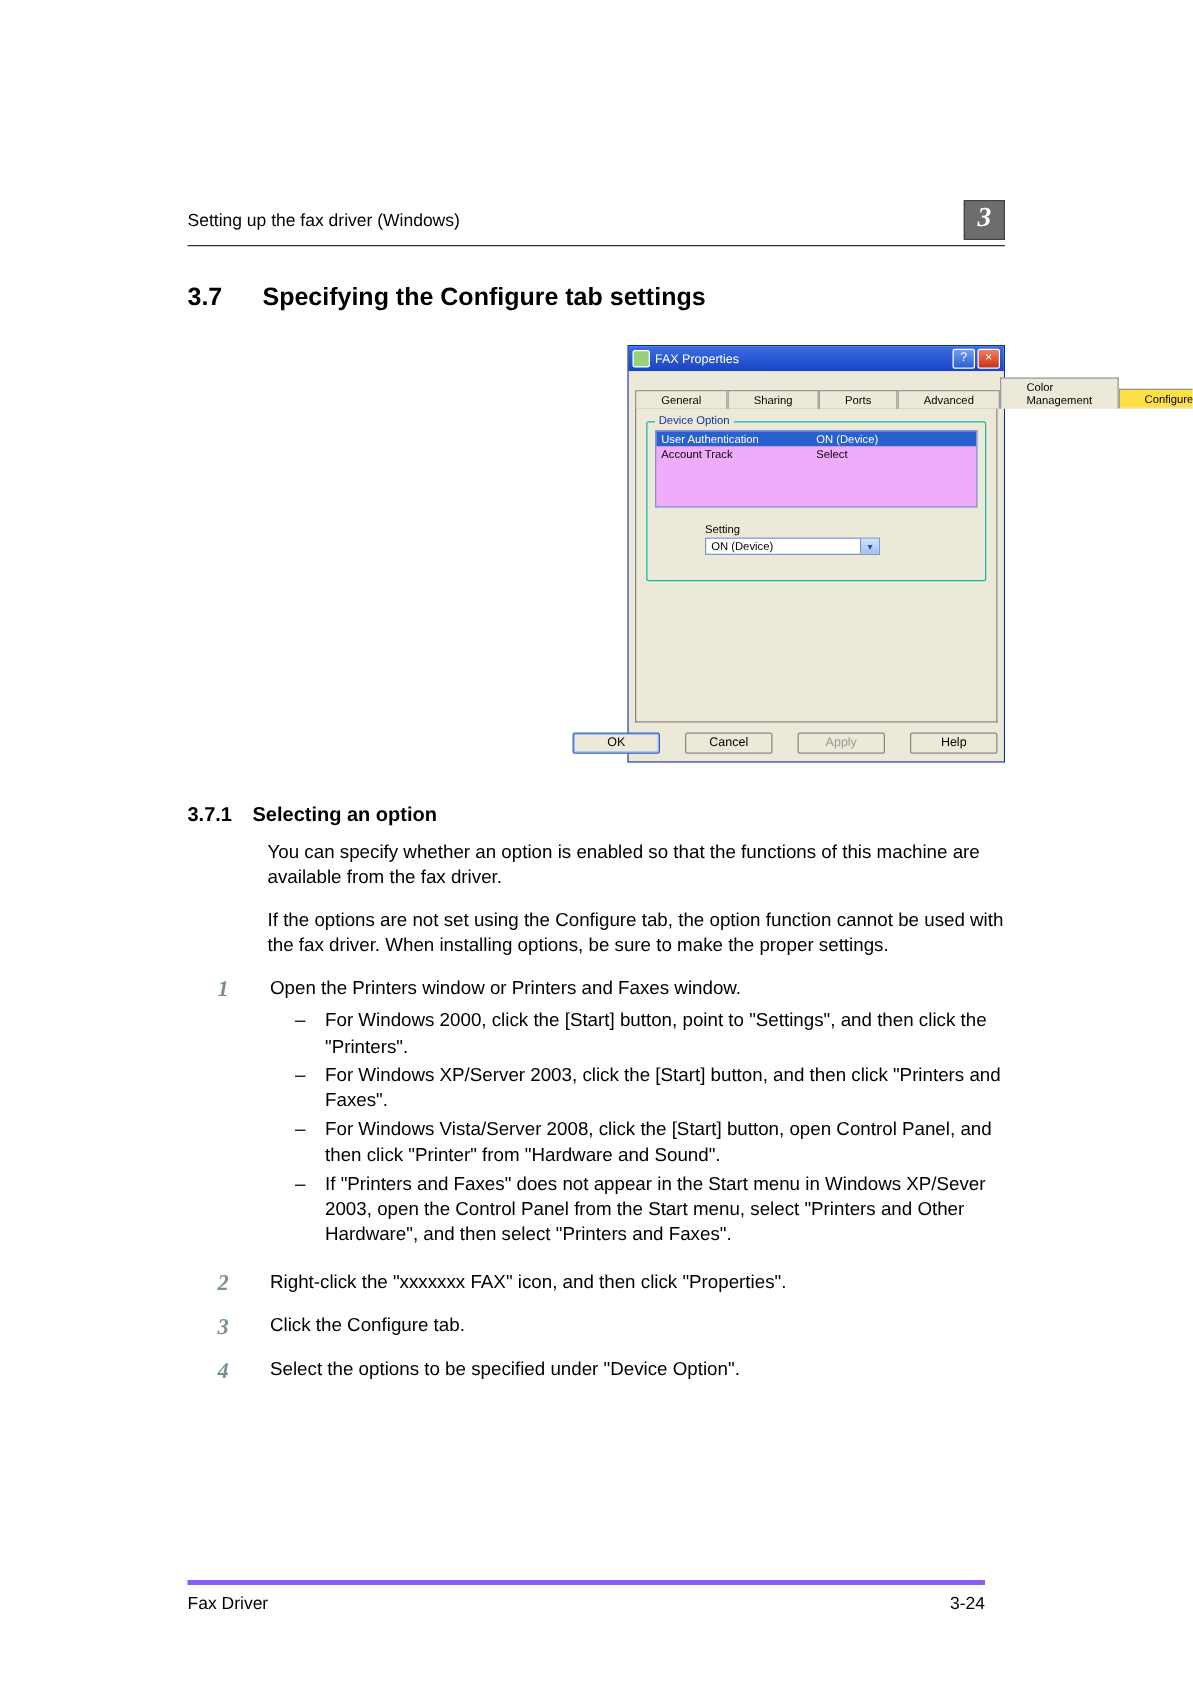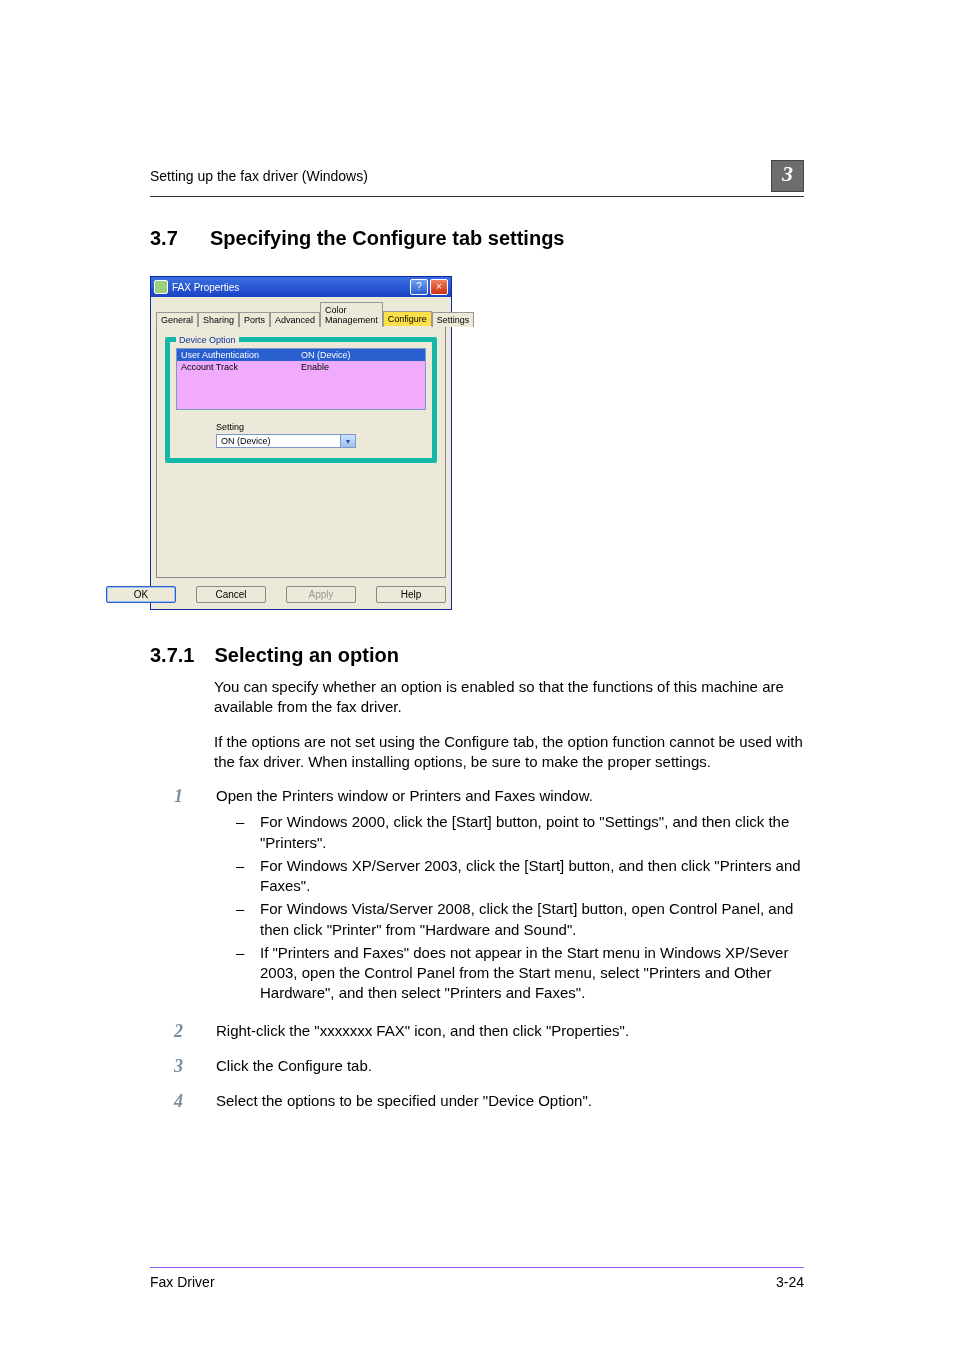--- a/index.html
+++ b/index.html
@@ -4,60 +4,60 @@
 <style>
   html,body{margin:0;padding:0;background:#fff;font-family:Arial,Helvetica,sans-serif;color:#000}
   .page{width:954px;height:1350px;margin:0 auto;position:relative;font-size:15px}
   .content{padding:160px 150px 0 150px}
   .running-head{display:flex;align-items:center;justify-content:space-between;border-bottom:1px solid #333;padding-bottom:4px;margin-bottom:30px}
   .running-title{font-size:14px}
   .ch-box{background:#6d6d6d;color:#fff;font-weight:bold;font-style:italic;font-size:22px;padding:2px 10px 6px 10px;border:1px solid #444;line-height:1;font-family:Georgia,serif}
   .h1row{display:flex;gap:26px;font-weight:bold;font-size:20px;margin-bottom:26px}
   .h1num{min-width:34px}
   
-  .dlg-wrap{display:flex;justify-content:flex-start;margin-bottom:34px}
+  .dlg-wrap{display:flex;justify-content:flex-end;margin-bottom:34px}
   .dlg{width:300px;border:1px solid #0a2aa0;font-size:10px;font-family:Tahoma,Arial,sans-serif;background:#ece9d8}
   .titlebar{background:linear-gradient(#3a6fe0,#1a42c4);color:#fff;display:flex;align-items:center;justify-content:space-between;padding:2px 3px}
   .tb-left{display:flex;align-items:center;gap:4px}
   .tb-icon{width:12px;height:12px;background:#9ad07a;border:1px solid #fff;border-radius:2px}
   .tb-right{display:flex;gap:2px}
   .tb-btn{width:16px;height:14px;border:1px solid #fff;display:flex;align-items:center;justify-content:center;font-size:10px;color:#fff;line-height:1;border-radius:2px}
   .tb-help{background:linear-gradient(#6fa1ec,#2a5fd0)}
   .tb-close{background:linear-gradient(#f08060,#d03010)}
   .dlg-body{padding:4px 5px 6px 5px;background:#ece9d8}
   .tabs{display:flex;align-items:flex-end;font-size:9px;border-bottom:1px solid #888}
-  .tab{padding:2px 4px;border:1px solid #999;border-bottom:none;background:#ece9d8;margin-right:0;position:relative;top:1px}
+  .tab{padding:2px 20px;border:1px solid #999;border-bottom:none;background:#ece9d8;margin-right:0;position:relative;top:1px}
   .tab.active{background:#fde047;border-bottom:1px solid #ece9d8;font-weight:normal;z-index:2}
   .tabpane{border:1px solid #888;border-top:none;min-height:230px;position:relative;padding:10px 8px}
-  .group{border:5px solid #14b8a6;border-radius:2px;padding:6px 6px 10px 6px;position:relative}
+  .group{border:1px solid #14b8a6;border-radius:2px;padding:6px 6px 20px 6px;position:relative}
   .group-title{position:absolute;top:-7px;left:6px;background:#ece9d8;padding:0 3px;color:#1030a0;font-size:9px}
   .list{border:1px solid #7a98c8;background:#f0abfc;height:60px;overflow:hidden}
   .list-row{display:flex;padding:1px 4px;font-size:9px}
   .list-row.sel{background:#2a5fd0;color:#fff}
   .list-c1{flex:1}
   .list-c2{flex:1}
   .setting-block{margin:12px 0 0 40px;font-size:9px;width:140px}
   .sel-box{display:flex;border:1px solid #7a98c8;background:#fff;margin-top:2px}
   .sel-val{flex:1;padding:1px 4px}
   .sel-arrow{width:14px;background:linear-gradient(#cfe3ff,#9ec0f0);border-left:1px solid #7a98c8;display:flex;align-items:center;justify-content:center;color:#2a4fa0;font-size:8px}
   .dlg-buttons{display:flex;justify-content:flex-end;gap:20px;margin-top:8px}
   .wbtn{min-width:56px;text-align:center;padding:2px 6px;border:1px solid #888;background:#ece9d8;font-size:10px;border-radius:2px}
   .wbtn.ok{border:1px solid #2a5fd0;box-shadow:0 0 0 1px #9cc1f5 inset}
   .wbtn.disabled{color:#9a9a9a}
   
-  .h2row{display:flex;gap:20px;font-weight:bold;font-size:20px;margin-bottom:10px}
+  .h2row{display:flex;gap:8px;font-weight:bold;font-size:16px;margin-bottom:10px}
   .h2num{min-width:44px}
   .bodytext{margin-left:64px;margin-bottom:14px;line-height:1.35}
   .step{display:flex;gap:24px;margin-left:24px;margin-bottom:14px}
   .step-num{color:#78909c;font-style:italic;font-weight:bold;font-size:18px;min-width:18px;font-family:Georgia,serif}
   .step-body{flex:1;line-height:1.35}
   .sublist{margin-top:6px}
   .subitem{display:flex;gap:14px;margin:3px 0 3px 20px;line-height:1.35}
   .dash{min-width:10px}
-  .footer{position:absolute;left:150px;right:150px;bottom:60px;border-top:1px solid #8b5cf6;padding-top:6px;display:flex;justify-content:space-between;font-size:14px}
+  .footer{position:absolute;left:150px;right:166px;bottom:60px;border-top:4px solid #8b5cf6;padding-top:6px;display:flex;justify-content:space-between;font-size:14px}
 </style>
 </head>
 <body>
 <div class="page">
 <div class="content">
 
   <div class="running-head">
     <span class="running-title">Setting up the fax driver (Windows)</span>
     <span class="ch-box">3</span>
   </div>
@@ -92,21 +92,21 @@
         <div class="tabpane">
           <div class="group">
             <span class="group-title">Device Option</span>
             <div class="list">
               <div class="list-row sel">
                 <span class="list-c1">User Authentication</span>
                 <span class="list-c2">ON (Device)</span>
               </div>
               <div class="list-row">
                 <span class="list-c1">Account Track</span>
-                <span class="list-c2">Enable</span>
+                <span class="list-c2">Select</span>
               </div>
             </div>
             <div class="setting-block">
               <div>Setting</div>
               <div class="sel-box">
                 <span class="sel-val">ON (Device)</span>
                 <span class="sel-arrow">▾</span>
               </div>
             </div>
           </div>

